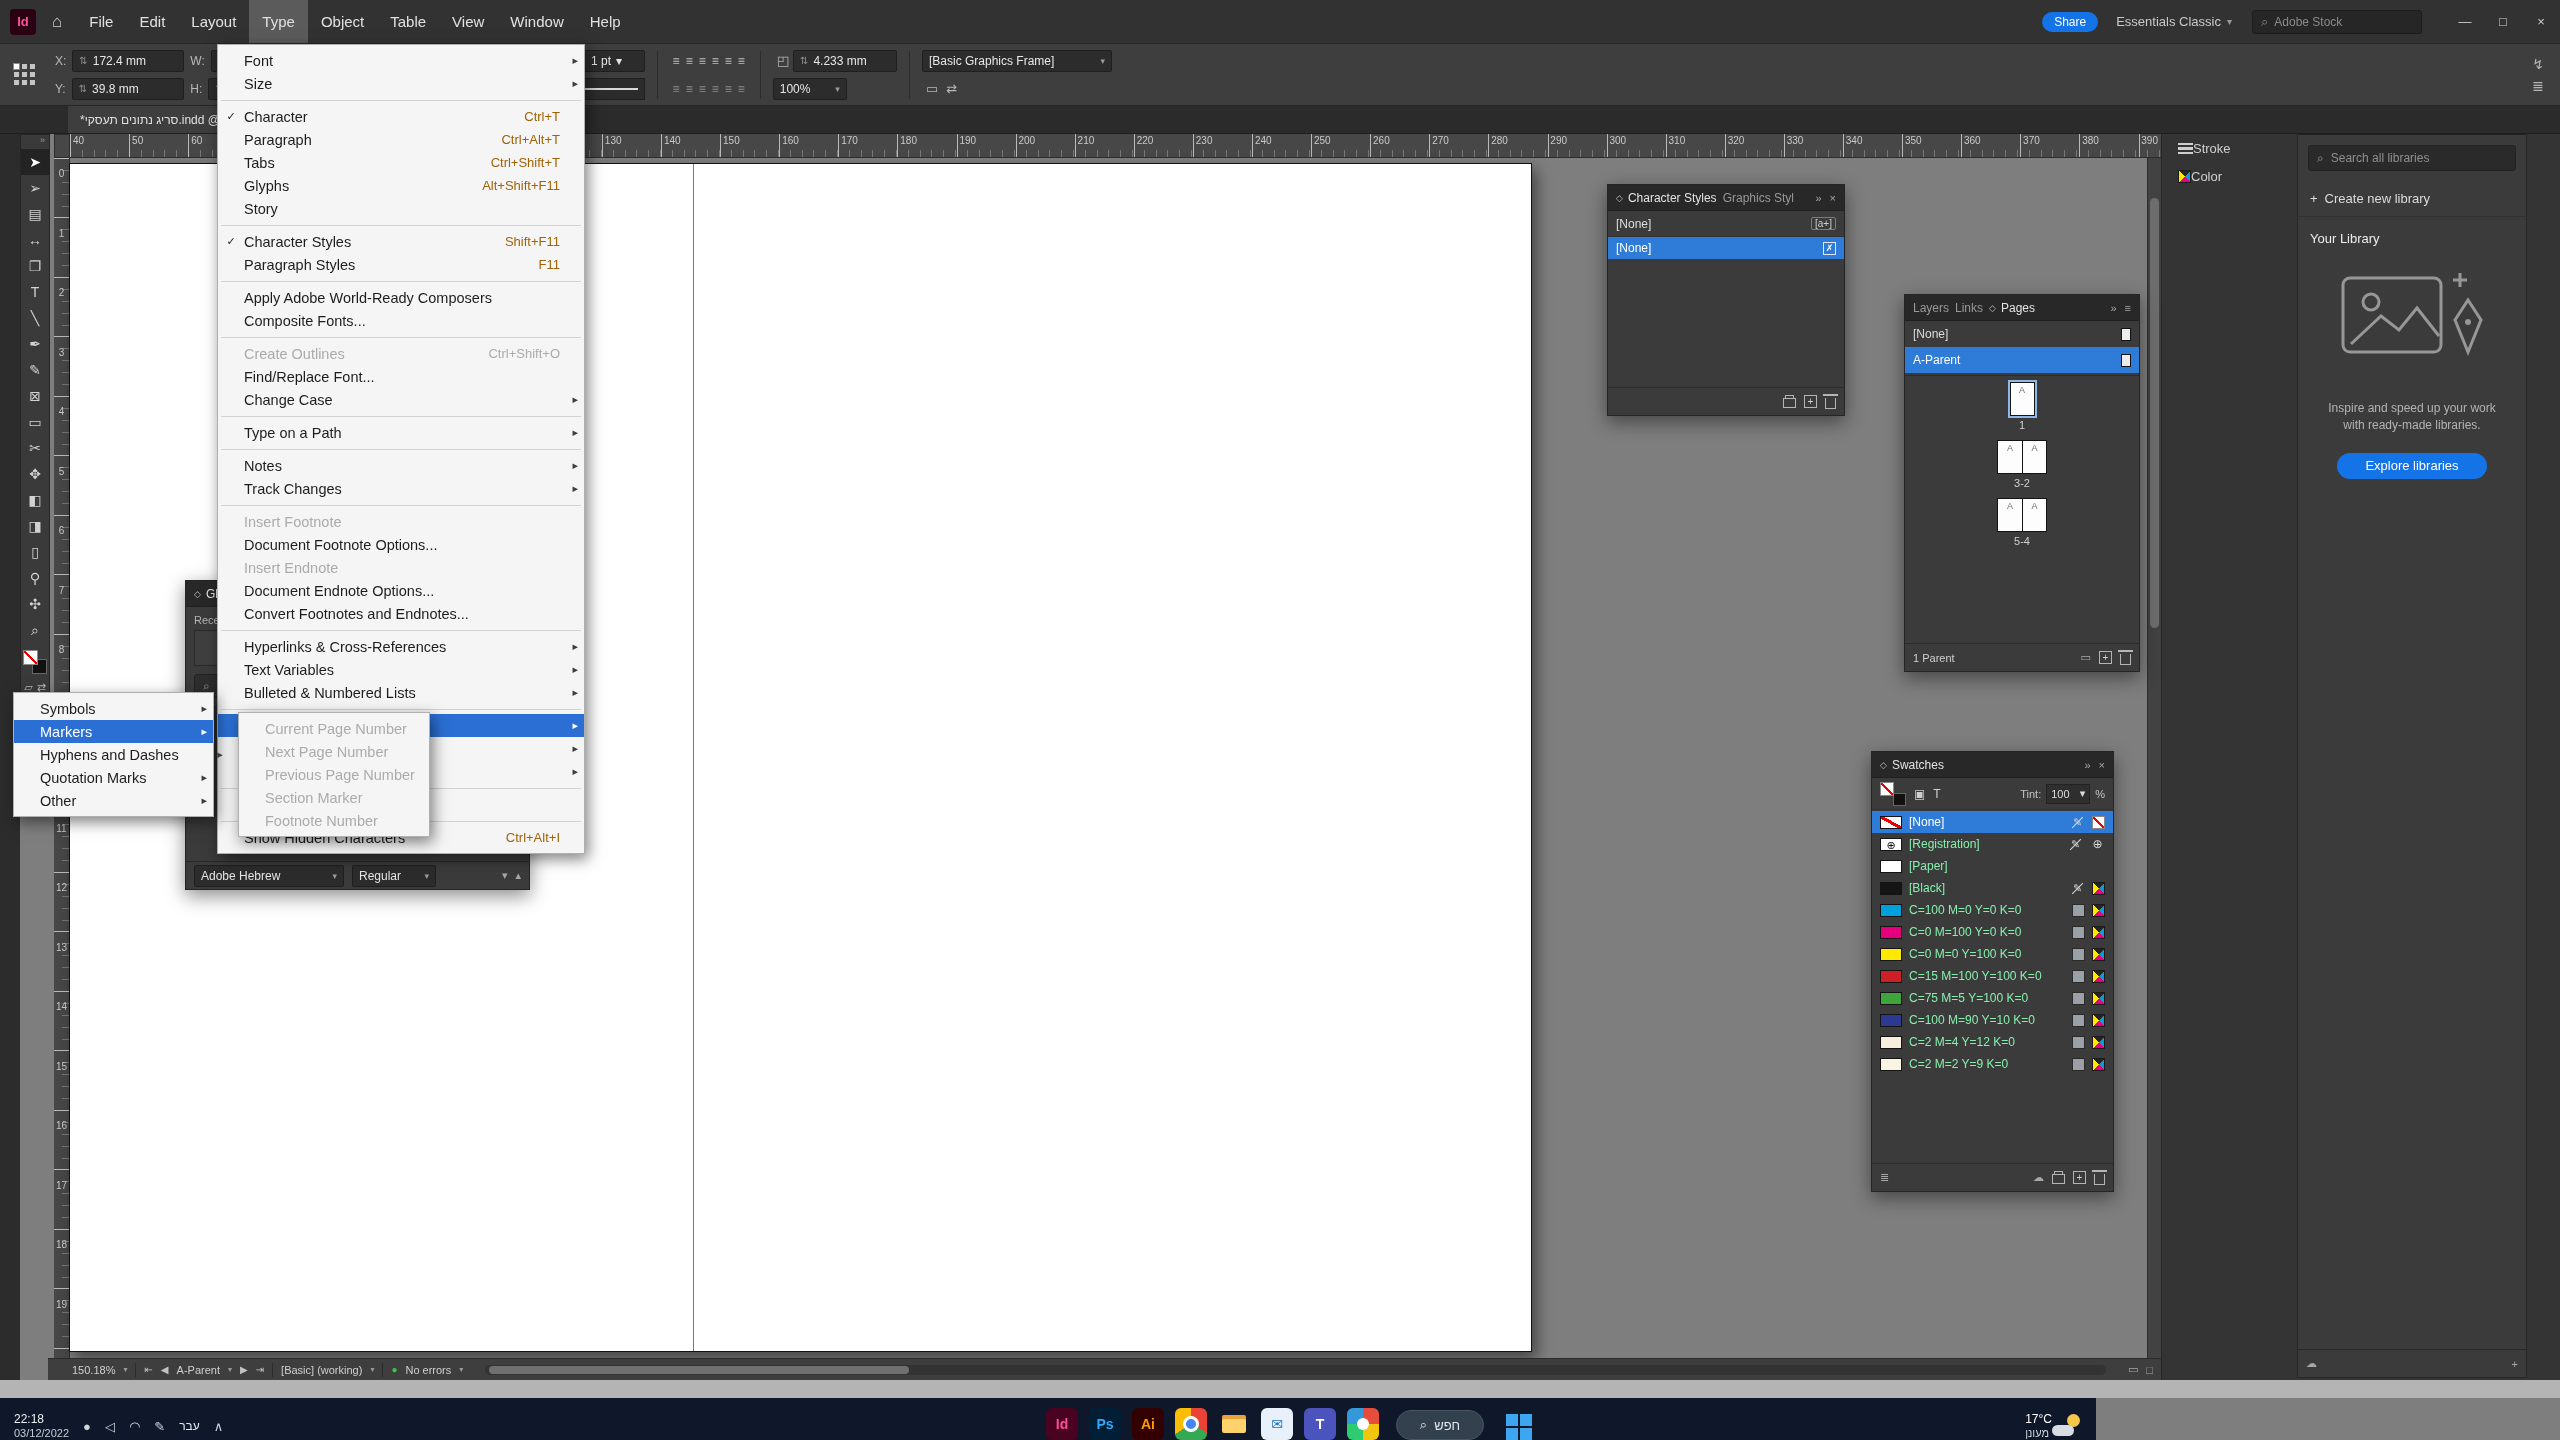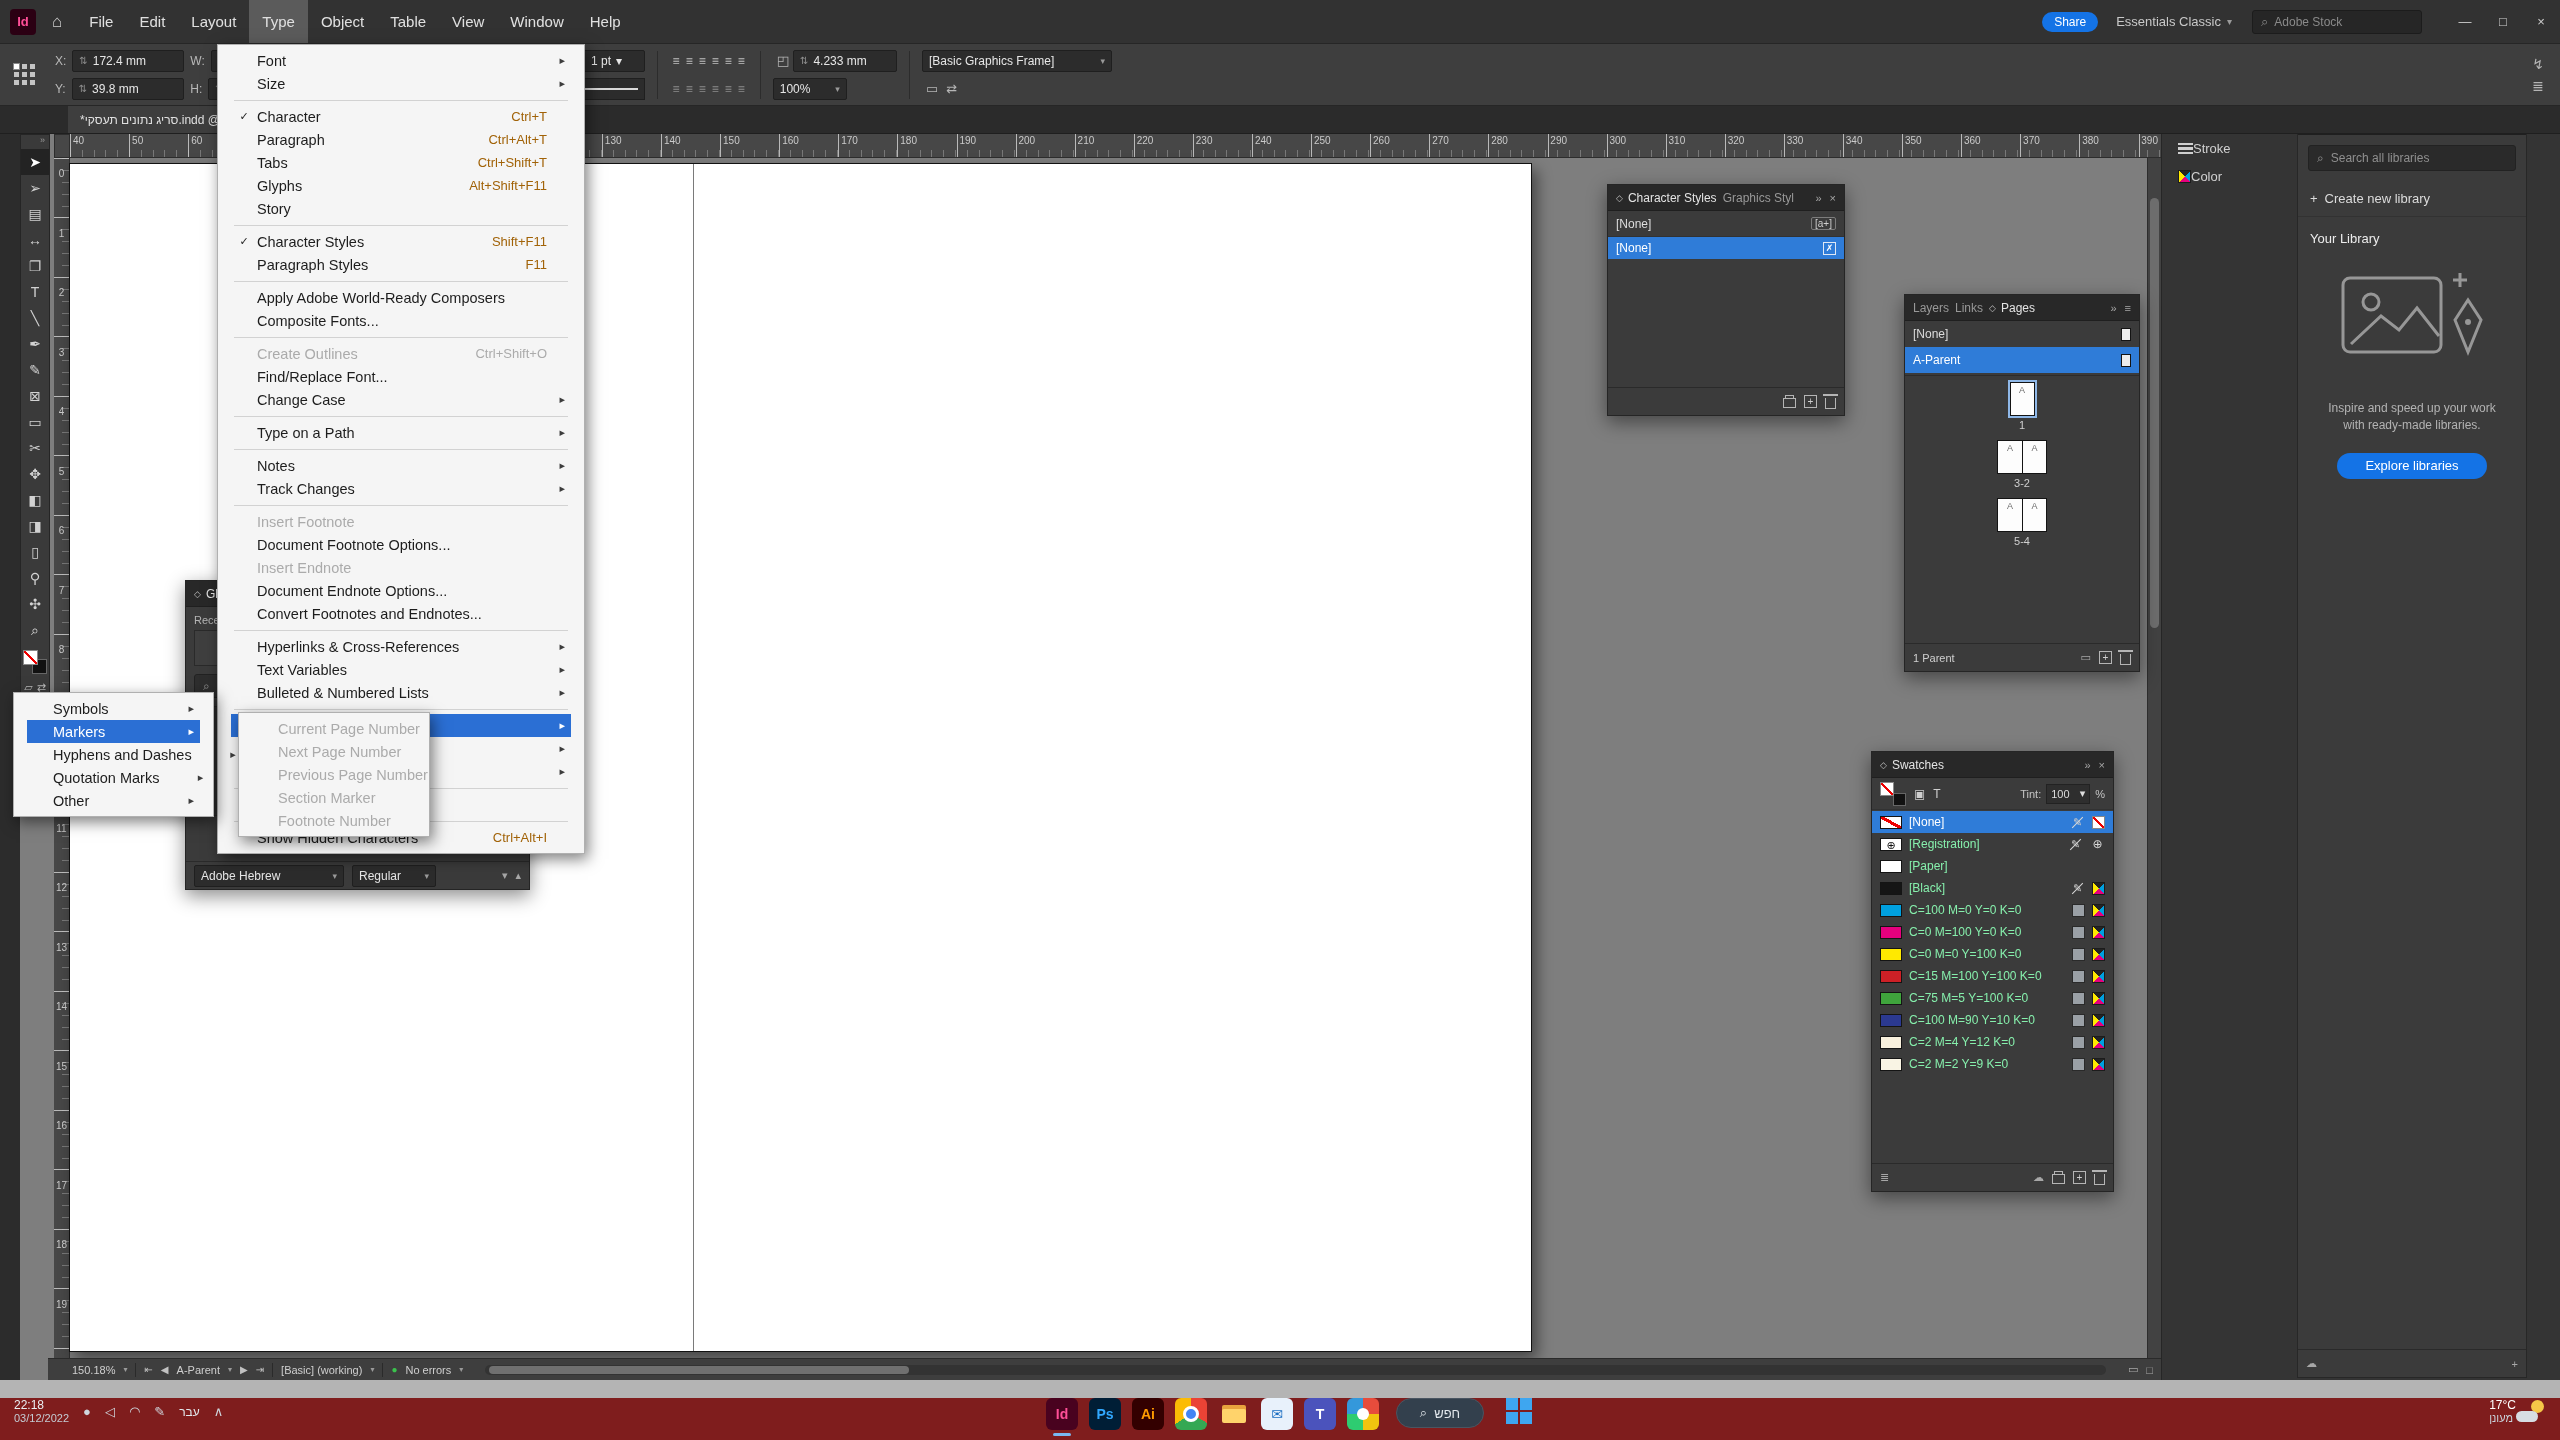--- a/index.html
+++ b/index.html
@@ -190,38 +190,38 @@
   #cclib{position:absolute;left:135px;top:2px;width:230px;height:1270px;background:#3b3b3b;border:1px solid #272727}
   #cclib .phead{background:#313131}
   .ccsearch{margin:10px;height:26px;background:#2a2a2a;border:1px solid #222;border-radius:3px;display:flex;align-items:center;gap:7px;padding:0 8px;color:#8f8f8f;font-size:12px}
   .cccreate{display:flex;align-items:center;gap:7px;color:#dcdcdc;font-size:13px;padding:10px 12px;border-bottom:1px solid #323232}
   .ccyour{color:#ececec;font-size:13px;padding:14px 12px 4px}
   .ccart{display:flex;justify-content:center;padding-top:14px}
   .cccaption{color:#b3b3b3;font-size:12px;text-align:center;padding:16px 26px 0;line-height:1.45}
   .ccbtn{margin:18px auto 0;width:150px;height:26px;background:#1473e6;color:#fff;border-radius:14px;font-size:13px;display:flex;align-items:center;justify-content:center}
 
   
-  .ddmenu{position:absolute;background:#f5f5f5;border:1px solid #b0b0b0;box-shadow:3px 5px 14px rgba(0,0,0,.5);padding:4px 13px;z-index:100}
+  .ddmenu{position:absolute;background:#f5f5f5;border:1px solid #b0b0b0;box-shadow:3px 5px 14px rgba(0,0,0,.5);padding:4px 0;z-index:100}
   #typemenu{left:217px;top:44px;width:368px}
   #iscmenu{left:13px;top:692px;width:201px;z-index:110}
   #markersmenu{left:238px;top:712px;width:192px;z-index:120}
   .mi{height:23px;display:flex;align-items:center;font-size:14.5px;color:#1d1d1d;padding-right:6px}
   .mi .chk{width:26px;text-align:center;font-size:11px;color:#222;flex:0 0 auto}
   .mi .lbl{white-space:nowrap}
   .mi .sc{margin-left:auto;color:#a16207;font-size:13px;padding-left:26px;white-space:nowrap}
   .mi .arr{width:18px;text-align:right;font-size:11px;color:#3c3c3c;flex:0 0 auto}
   .mi.disabled,.mi.disabled .sc,.mi.disabled .arr{color:#ababab}
   .mi.highlight{background:#2b6fd4;color:#fff}
   .mi.highlight .sc,.mi.highlight .arr,.mi.highlight .chk{color:#fff}
   .mi.sep{height:10px;padding:0}
   .mi.sep::after{content:"";flex:1;height:1px;background:#d2d2d2;margin:0 3px}
 
   
   #desktopstrip{position:absolute;left:0;top:1380px;width:2560px;height:18px;background:#b4b4b4}
-  #taskbar{position:absolute;left:0;top:1398px;width:2560px;height:42px;background:#7f1d1d;display:flex;align-items:flex-start;z-index:70}
+  #taskbar{position:absolute;left:0;top:1398px;width:2096px;height:42px;background:#0f172a;display:flex;align-items:flex-end;z-index:70}
   .tray{display:flex;align-items:center;gap:14px;padding-left:14px}
   .clock{display:flex;flex-direction:column;line-height:1.2}
   .clock .t{font-size:12px;color:#eaeef2}
   .clock .d{font-size:11px;color:#c4ccd4}
   .trayic{color:#cfd6dd;font-size:13px}
   .lang{color:#e2e7ec;font-size:12px}
   .apps{position:absolute;left:1046px;display:flex;align-items:center;gap:11px}
   .app{width:32px;height:32px;border-radius:6px;display:flex;align-items:center;justify-content:center;font-weight:bold;font-size:14px;position:relative}
   .app.active::after{content:"";position:absolute;left:7px;right:7px;bottom:-6px;height:3px;border-radius:2px;background:#7ab8f0}
   .app-chrome{border-radius:50%;background:conic-gradient(#ea4335 0 33%,#34a853 0 66%,#fbbc05 0);width:30px;height:30px}

